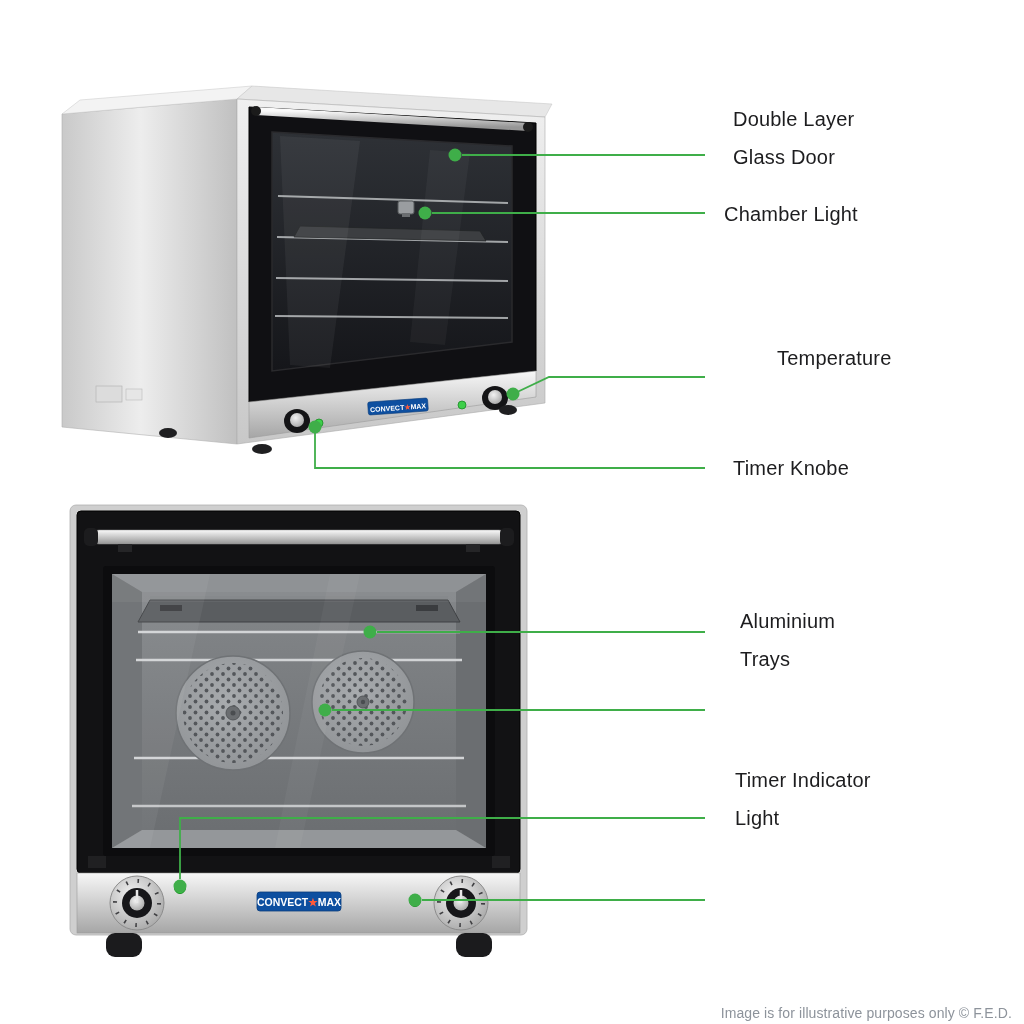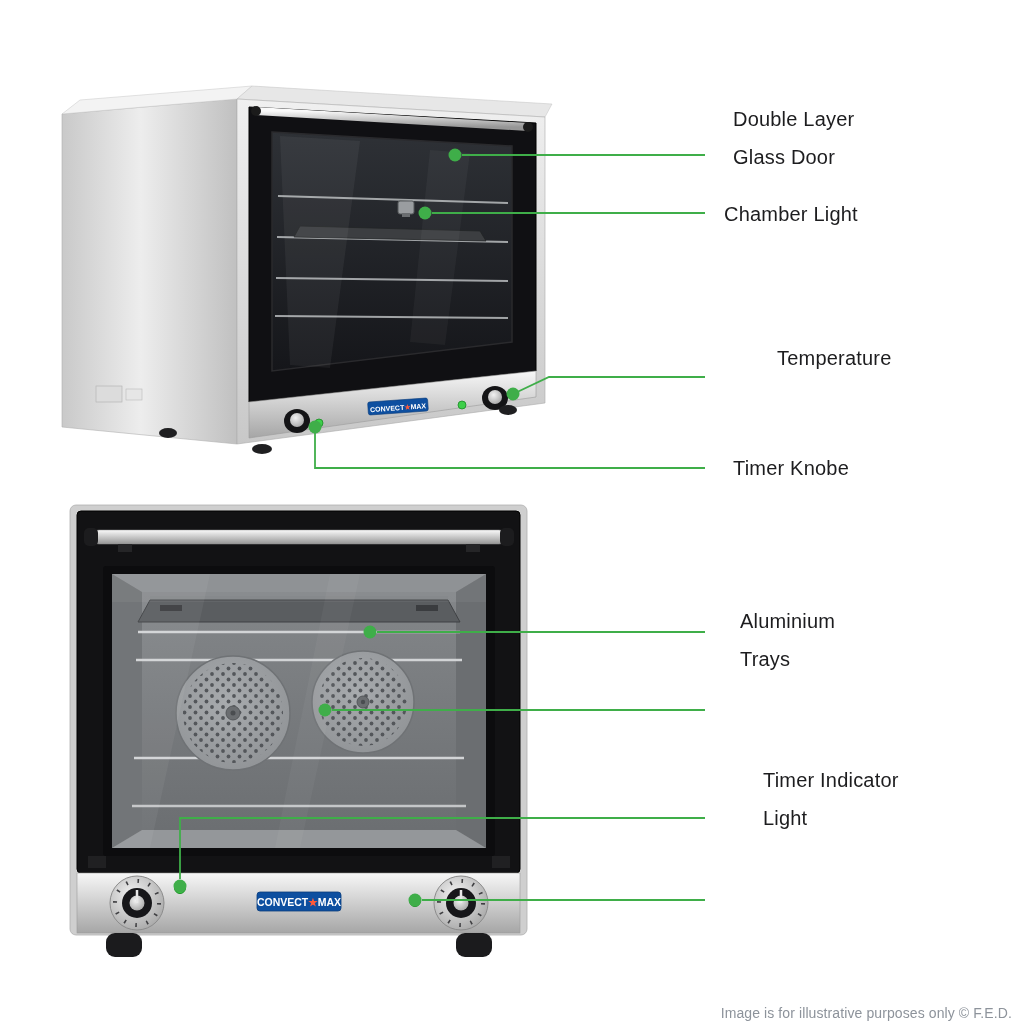--- a/index.html
+++ b/index.html
@@ -238,20 +238,20 @@
   <div class="label" style="left:733px; top:449px;">
     <div>Timer Knobe</div>
   </div>
 
   <div class="label" style="left:740px; top:574px;margin-top:28px;">
     <div>Aluminium</div>
     <div>Trays</div>
   </div>
 
 
-  <div class="label" style="left:735px; top:761px;margin-left:28px;">
+  <div class="label" style="left:735px; top:761px;">
     <div>Timer Indicator</div>
     <div>Light</div>
   </div>
 
 
   <div class="footer">Image is for illustrative purposes only  © F.E.D.</div>
 </div>
 
 </body></html>

